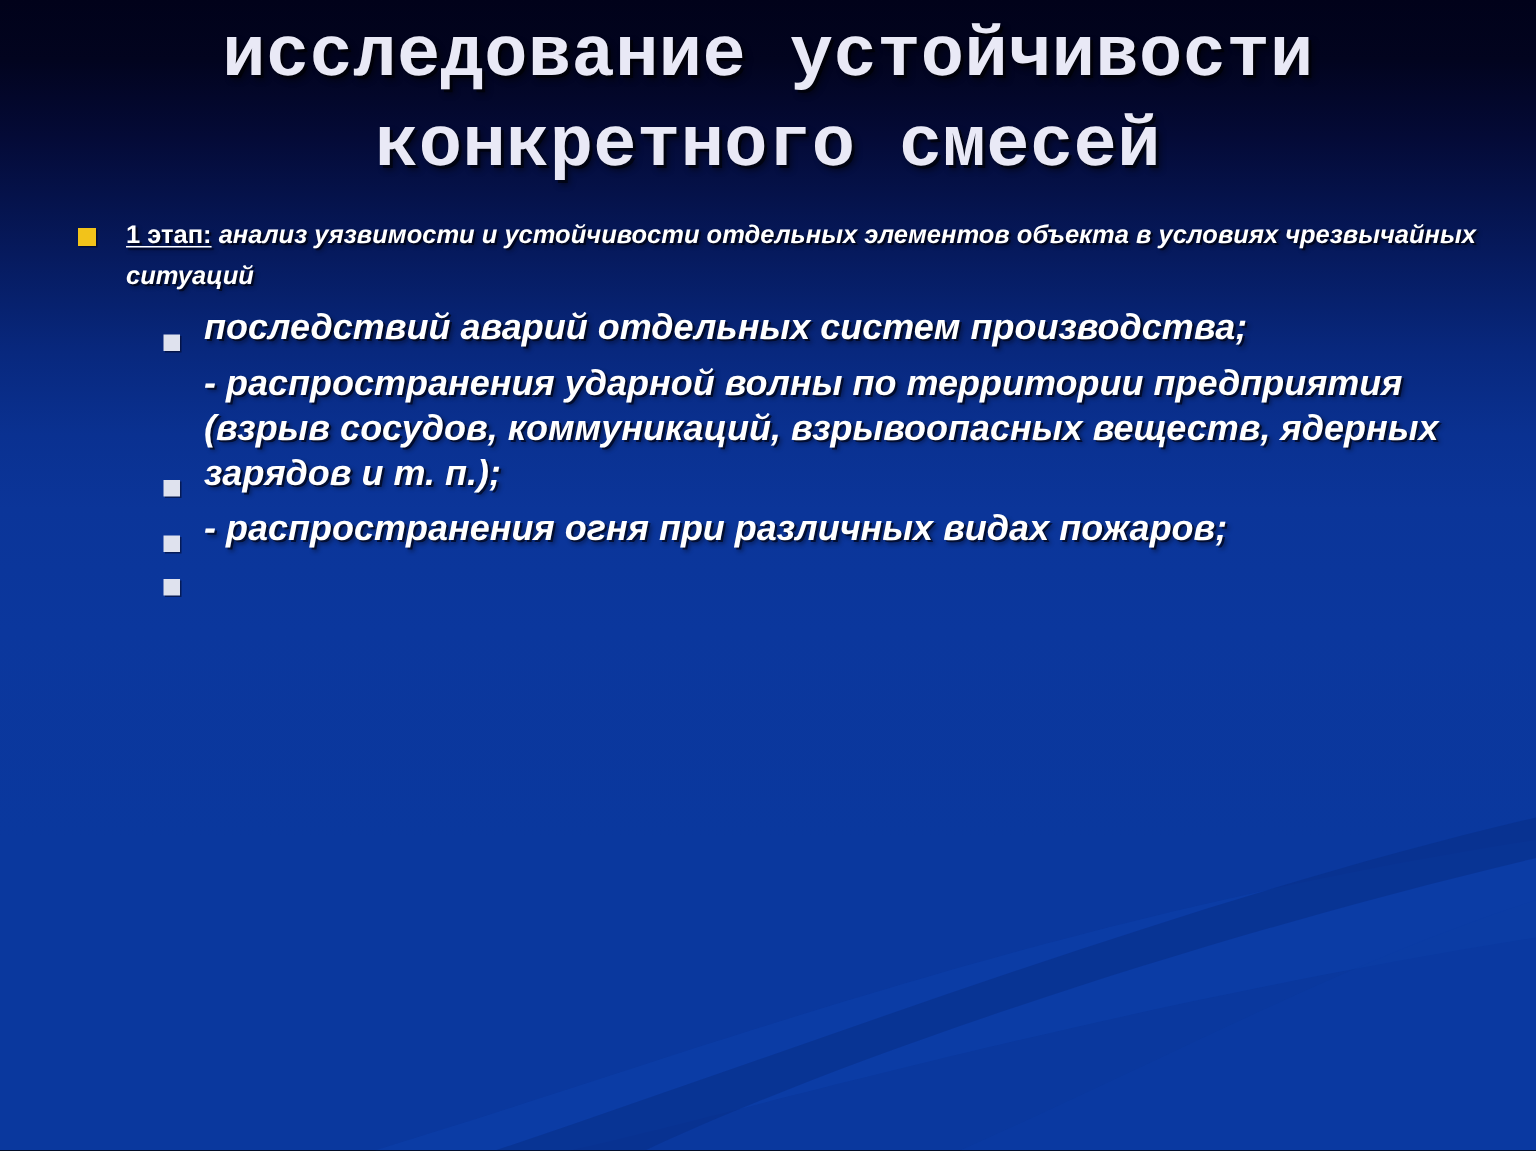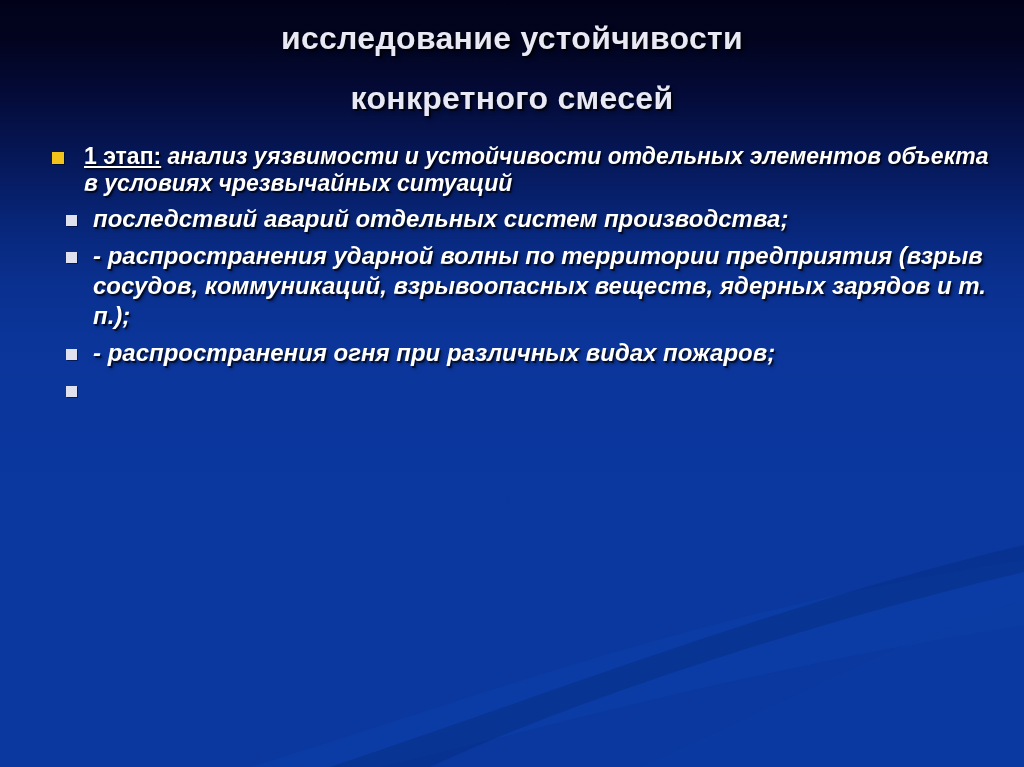--- a/index.html
+++ b/index.html
@@ -43,23 +43,23 @@
 
   
   .title-block {
     position: absolute;
     left: 60px;
     top: 8px;
     width: 904px;
     text-align: center;
   }
   .title-line {
-    font-family: Liberation Sans, sans-serif;
+    font-family: Liberation Mono, monospace;
     font-weight: 700;
-    font-size: 32px;
+    font-size: 48px;
     line-height: 60px;
     color: #e9e9f6;
     letter-spacing: 0.3px;
     text-shadow:
       2px 2px 0 rgba(0,0,0,0.55),
       3px 3px 4px rgba(0,0,0,0.45);
     white-space: nowrap;
   }
 
   
@@ -85,39 +85,40 @@
     width: 12px;
     height: 12px;
     background: #f2c31a;
     margin-top: 9px;
     margin-right: 20px;
     box-shadow: 1px 1px 0 rgba(0,0,0,0.45);
   }
   .lvl1 .btext {
     flex: 1 1 auto;
     color: #ffffff;
-    font-size: 23px;
+    font-size: 17px;
     font-weight: 700;
     font-style: italic;
     line-height: 27px;
     text-shadow:
       1.5px 1.5px 0 rgba(0,0,10,0.62),
       2px 2px 3px rgba(0,0,10,0.4);
   }
   .lvl1 .lead {
     font-style: normal;
     text-decoration: underline;
     text-underline-offset: 2px;
   }
 
   
   .lvl2 {
-    padding-left: 66px;
+    padding-left: 109px;
     padding-right: 10px;
     margin-top: 7px;
+    align-items: flex-end;
   }
   .lvl2 .marker {
     flex: 0 0 auto;
     width: 11px;
     height: 11px;
     background: #dfe2ee;
     margin-top: 11px;
     margin-right: 16px;
     box-shadow: 1px 1px 0 rgba(0,0,20,0.5);
   }

